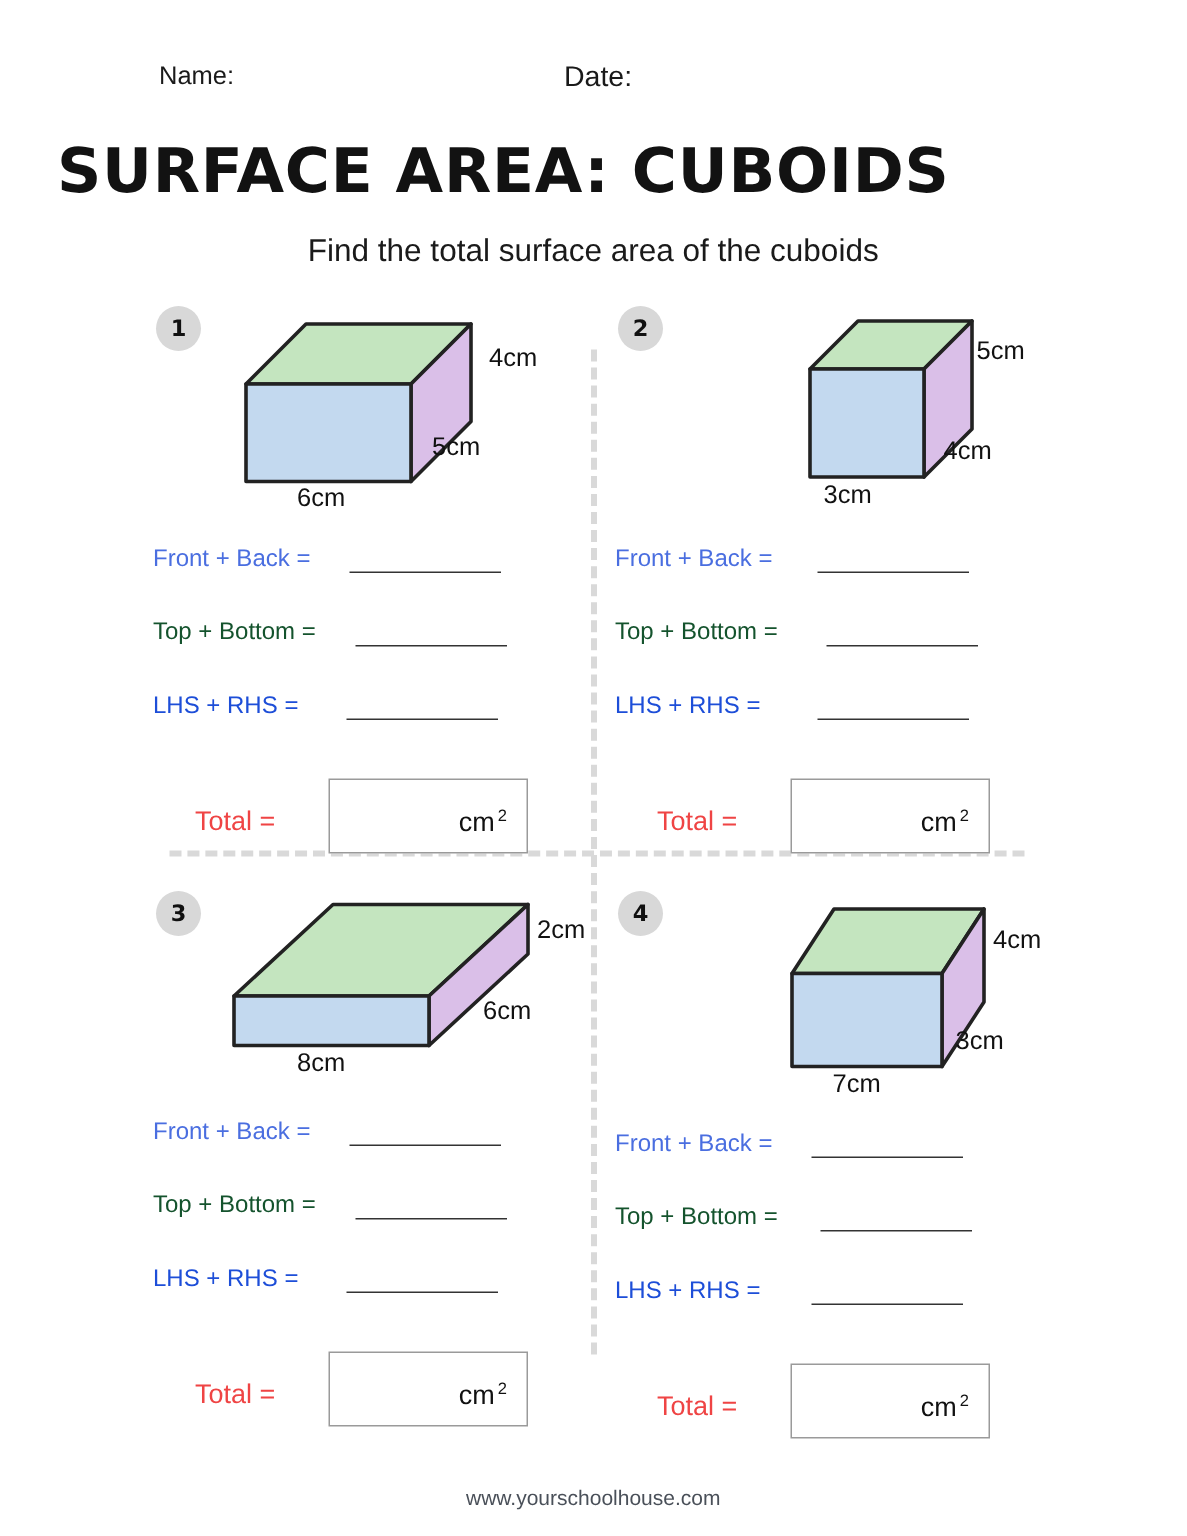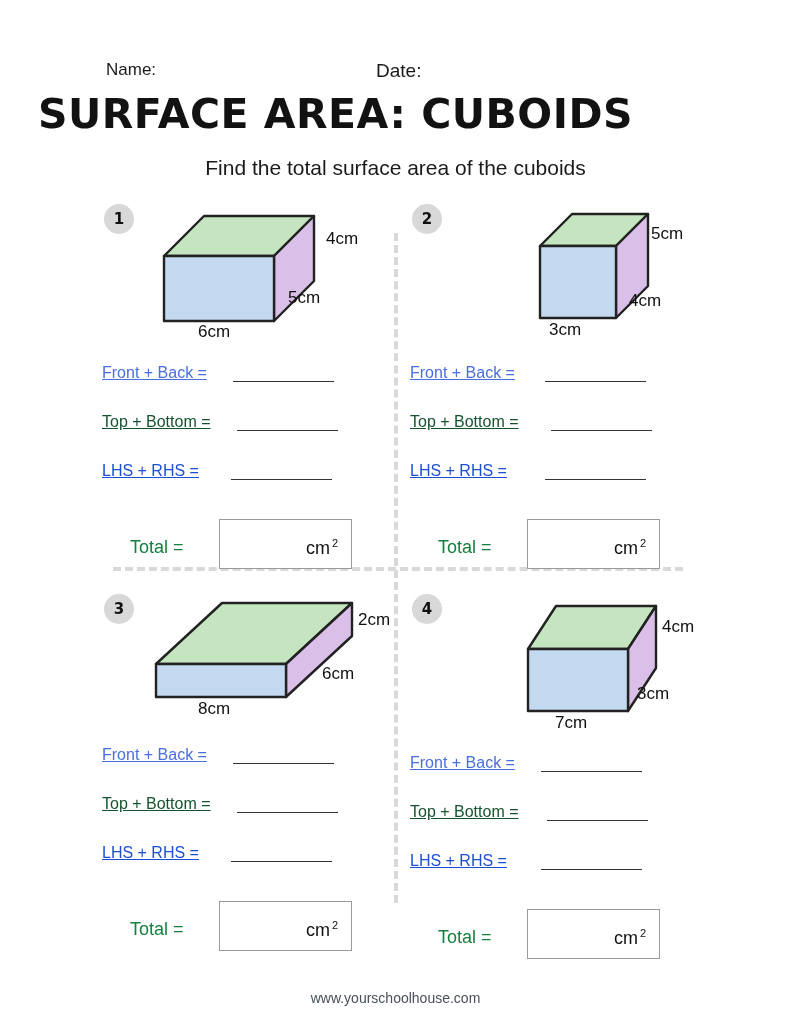--- a/index.html
+++ b/index.html
@@ -10,21 +10,21 @@
     background: #ffffff;
     font-family: "Liberation Sans", sans-serif;
     color: #1a1a1a;
     position: relative;
     overflow: hidden;
   }
 
   
   .header-fields {
     position: absolute;
-    top: 60px;
+    top: 41px;
     left: 106px;
     width: 600px;
     height: 24px;
     text-align: right;
   }
   .field-name {
     position: absolute;
     left: 0;
     top: 0;
     font-size: 17px;
@@ -128,21 +128,20 @@
   .row {
     position: relative;
     height: 49px;
   }
   .row-label {
     position: absolute;
     left: 0;
     top: 0;
     font-size: 16px;
     white-space: nowrap;
-    text-decoration: underline;
   }
   .lbl-front  { color: #4a6ee0; }
   .lbl-top    { color: #14532d; }
   .lbl-lhs    { color: #1d4ed8; }
 
   .row-blank {
     position: absolute;
     top: 17px;
     height: 0;
     border-bottom: 1.6px solid #333;
@@ -151,21 +150,21 @@
   .total-row {
     position: relative;
     height: 60px;
     margin-top: 8px;
   }
   .total-label {
     position: absolute;
     left: 28px;
     top: 18px;
     font-size: 18px;
-    color: #15803d;
+    color: #ef4444;
   }
   .total-box {
     position: absolute;
     left: 117px;
     top: 0;
     width: 133px;
     height: 50px;
     border: 1.5px solid #9a9a9a;
     background: #fff;
   }

